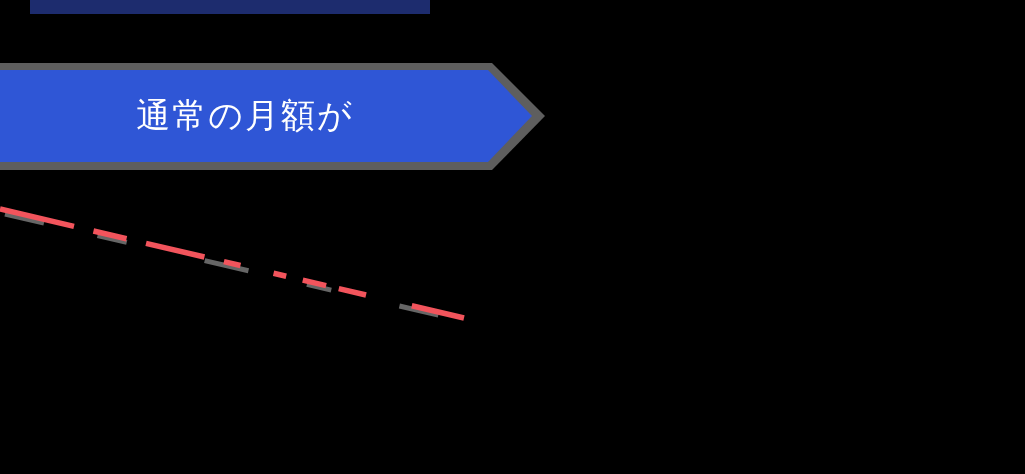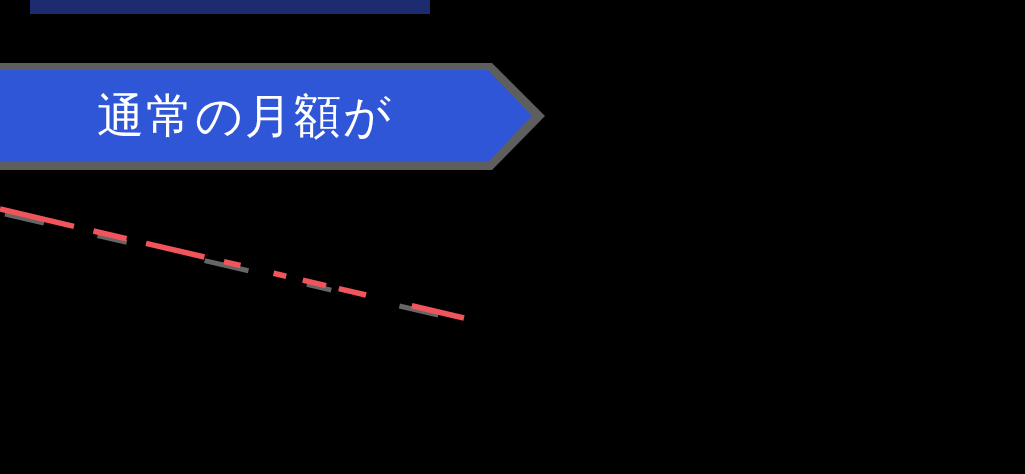--- a/index.html
+++ b/index.html
@@ -36,21 +36,21 @@
   .ribbon-label {
     position: absolute;
     left: 0;
     top: 70px;
     width: 490px;
     height: 92px;
     display: flex;
     align-items: center;
     justify-content: center;
     color: #ffffff;
-    font-size: 47px;
+    font-size: 34px;
     letter-spacing: 2px;
     font-weight: 500;
     white-space: nowrap;
     pointer-events: none;
   }
   
   .strike-svg {
     position: absolute;
     left: 0;
     top: 190px;

